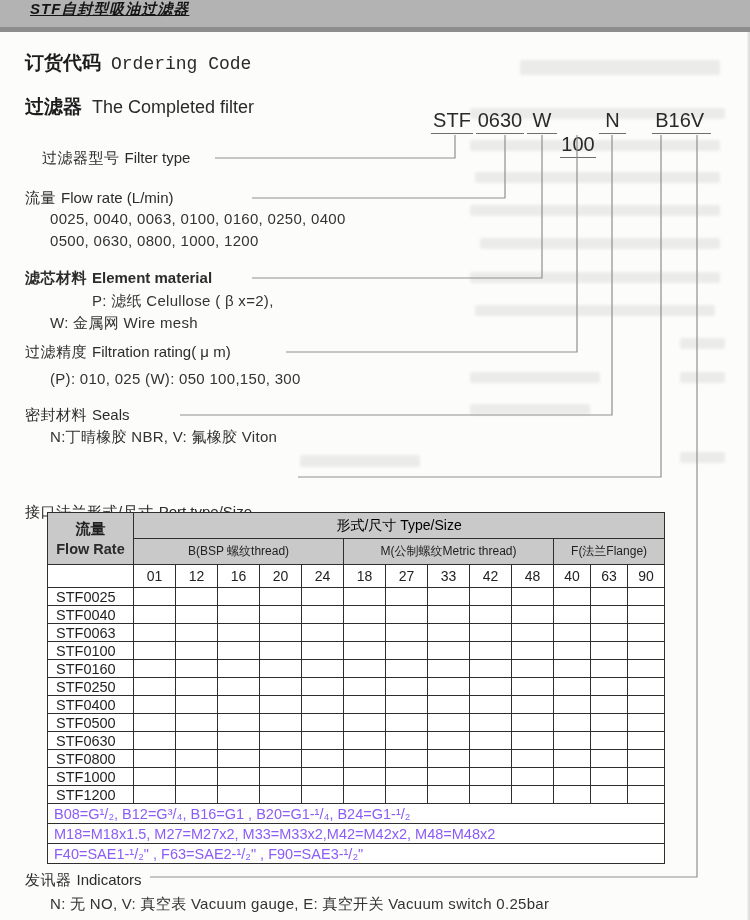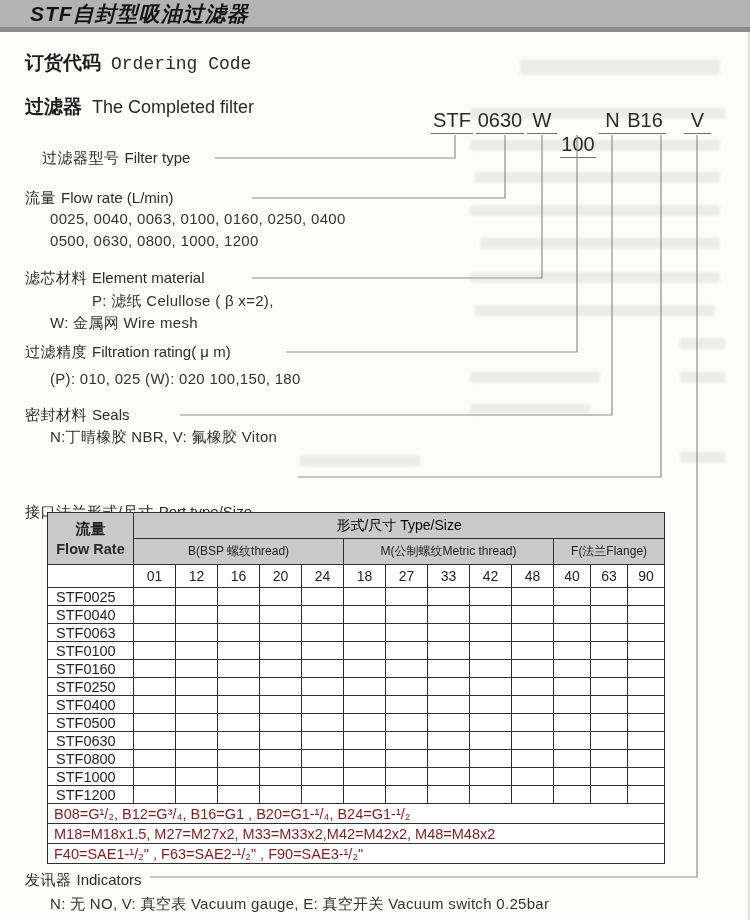--- a/index.html
+++ b/index.html
@@ -8,22 +8,22 @@
     background:#fcfcfa;
     font-family:"Liberation Sans", sans-serif;
     color:#222;
     -webkit-font-smoothing:antialiased;
   }
   .abs{position:absolute;}
 
   
   .banner{left:0;top:0;width:750px;height:27px;background:#b3b3b3;}
   .banner-title{
-    left:30px;top:0px;font-size:21px;font-weight:bold;font-style:italic;
-    color:#151515;letter-spacing:1px;white-space:nowrap;
+    left:30px;top:0px;font-size:15px;font-weight:bold;font-style:italic;
+    color:#151515;letter-spacing:1px;white-space:nowrap;text-decoration:underline;
   }
   .banner-strip{left:0;top:27px;width:750px;height:5px;background:#8d8d8d;}
   .page-edge{right:0;top:32px;width:3px;height:888px;background:linear-gradient(to right,#f2f2f0,#d9d9d6);}
 
   
   .heading{white-space:nowrap;}
   .heading .zh{font-size:19px;font-weight:bold;color:#1d1d1d;}
   .heading .en{font-size:18px;color:#2a2a2a;margin-left:10px;}
 
   
@@ -51,21 +51,21 @@
   th.corner{background:#c9c9c9;vertical-align:middle;}
   .corner-zh{font-size:15px;font-weight:bold;color:#1f1f1f;}
   .corner-en{font-size:14.5px;color:#2a2a2a;margin-top:2px;}
   .typesize{height:25px;font-size:14px;color:#000000;}
   .group{height:25px;font-size:12px;color:#222;}
   .size-cell{height:22px;background:#fff;font-weight:normal;font-size:14px;color:#222;}
   .size-empty{background:#fff;}
   tbody td{height:17px;text-align:center;}
   td.model{text-align:left;padding-left:8px;font-size:14.5px;color:#1f1f1f;}
   .dot{width:11px;height:11px;border-radius:50%;background:#1b1b1b;margin:0 auto;}
-  tfoot td{height:19px;text-align:left;padding-left:6px;font-size:14.5px;color:#7f1d1d;white-space:nowrap;}
+  tfoot td{height:19px;text-align:left;padding-left:6px;font-size:14.5px;color:#8b5cf6;white-space:nowrap;}
 
   
   .ghost{background:#e3e3e0;filter:blur(1.6px);opacity:.65;border-radius:2px;}
 </style>
 </head>
 <body>
 
 <div class="abs ghost" style="left:520px;top:60px;width:200px;height:15px;"></div>
 <div class="abs ghost" style="left:470px;top:108px;width:255px;height:11px;"></div>
 <div class="abs ghost" style="left:470px;top:140px;width:250px;height:11px;"></div>
@@ -91,21 +91,21 @@
 </div>
 <div class="abs heading" style="left:25px;top:94px;">
   <span class="zh">过滤器</span><span class="en">The Completed filter</span>
 </div>
 
 <div class="abs code-part" style="left:431px;width:42px;">STF</div>
 <div class="abs code-part" style="left:476px;width:48px;">0630</div>
 <div class="abs code-part" style="left:527px;width:30px;">W</div>
 <div class="abs code-part" style="left:560px;width:36px;margin-top:24px;">100</div>
 <div class="abs code-part" style="left:599px;width:27px;">N</div>
-<div class="abs code-part" style="left:624px;width:42px;text-align:center;">B16</div>
+<div class="abs code-part" style="left:652px;width:42px;text-align:center;">B16</div>
 <div class="abs code-part" style="left:684px;width:27px;">V</div>
 
 <svg class="abs connectors" width="750" height="920">
   <path d="M215 158 H455 V135"></path>
   <path d="M252 198 H505 V135"></path>
   <path d="M252 278 H542 V135"></path>
   <path d="M286 352 H577 V135"></path>
   <path d="M180 415 H612 V135"></path>
   <path d="M298 477 H661 V135"></path>
   <path d="M150 877 H697 V135"></path>
@@ -114,30 +114,30 @@
 <div class="abs field-label" style="left:42px;top:149px;">
   <span class="zh">过滤器型号</span><span class="en">Filter type</span>
 </div>
 
 <div class="abs field-label" style="left:25px;top:189px;">
   <span class="zh">流量</span><span class="en">Flow rate (L/min)</span>
 </div>
 <div class="abs field-values" style="left:50px;top:210px;">0025, 0040, 0063, 0100, 0160, 0250, 0400</div>
 <div class="abs field-values" style="left:50px;top:232px;">0500, 0630, 0800, 1000, 1200</div>
 
-<div class="abs field-label" style="left:25px;top:269px;">
+<div class="abs field-label" style="left:25px;top:269px;font-weight:bold;">
   <span class="zh">滤芯材料</span><span class="en">Element material</span>
 </div>
 <div class="abs field-values" style="left:50px;top:292px;margin-left:42px;">P: 滤纸 Celullose ( β x=2),</div>
 <div class="abs field-values" style="left:50px;top:314px;">W: 金属网 Wire mesh</div>
 
 <div class="abs field-label" style="left:25px;top:343px;">
   <span class="zh">过滤精度</span><span class="en">Filtration rating( μ m)</span>
 </div>
-<div class="abs field-values" style="left:50px;top:370px;">(P): 010, 025  (W): 020 100,150, 180</div>
+<div class="abs field-values" style="left:50px;top:370px;">(P): 010, 025  (W): 050 100,150, 300</div>
 
 <div class="abs field-label" style="left:25px;top:406px;">
   <span class="zh">密封材料</span><span class="en">Seals</span>
 </div>
 <div class="abs field-values" style="left:50px;top:428px;">N:丁晴橡胶 NBR,  V: 氟橡胶 Viton</div>
 
 <div class="abs field-label" style="left:25px;top:468px;margin-top:35px;">
   <span class="zh">接口法兰形式/尺寸</span><span class="en">Port type/Size</span>
 </div>
 

